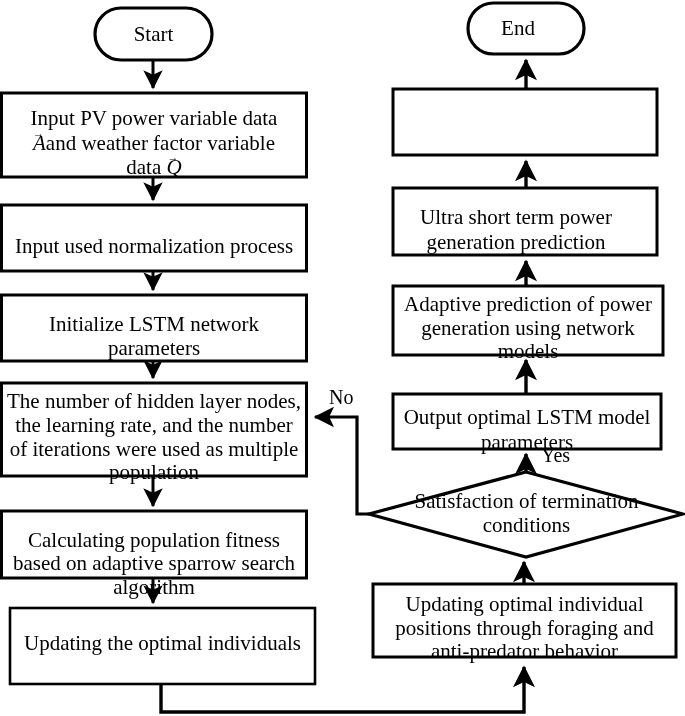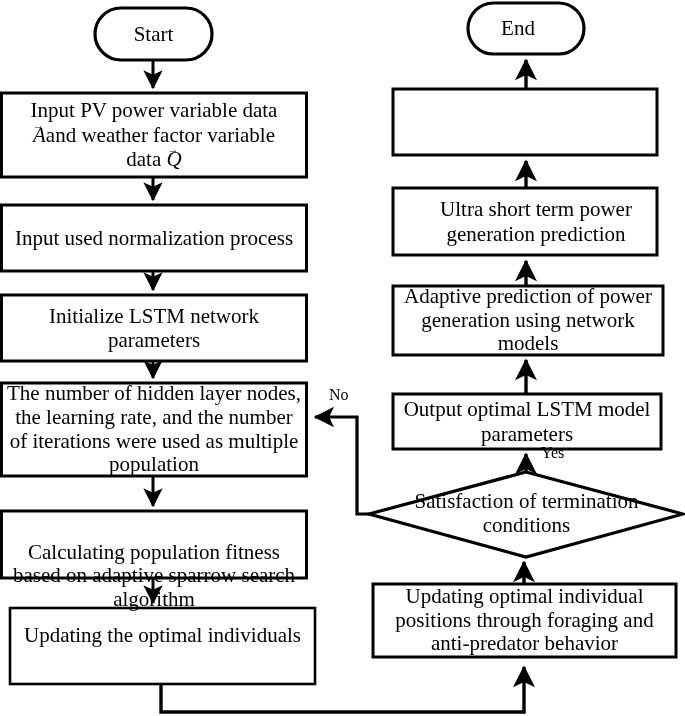--- a/index.html
+++ b/index.html
@@ -36,25 +36,25 @@
     pointer-events: none;
     font-family: "Liberation Serif", "DejaVu Serif", serif;
   }
   .node-text > span {
     display: block;
     width: 100%;
     padding: 0 4px;
     box-sizing: border-box;
   }
   .terminal-text { font-size: 21px; }
-  .process-text { font-size: 21px; }
+  .process-text { font-size: 21px; margin-top: 8px; }
   .decision-text { font-size: 21px; }
   .edge-label {
     position: absolute;
-    font-size: 16px;
+    font-size: 20px;
     color: #000000;
     font-family: "Liberation Serif", "DejaVu Serif", serif;
     white-space: nowrap;
     pointer-events: none;
   }
   .vecwrap {
     position: relative;
     display: inline-block;
     font-style: italic;
     font-family: "Liberation Serif", "DejaVu Serif", serif;
@@ -151,30 +151,30 @@
   </div>
 
   <div class="node-text process-text" style="left:1px; top:295px; width:306px; height:66px;border-radius:26px;">
     <span>Initialize LSTM network parameters</span>
   </div>
 
   <div class="node-text process-text" style="left:1px; top:383px; width:306px; height:93px; line-height:1.12;">
     <span>The number of hidden layer nodes, the learning rate, and the number of iterations were used as multiple population</span>
   </div>
 
-  <div class="node-text process-text" style="left:1px; top:535px; width:306px; height:82px; line-height:1.12;">
+  <div class="node-text process-text" style="left:1px; top:515px; width:306px; height:82px; line-height:1.12;">
     <span>Calculating population fitness based on adaptive sparrow search algorithm</span>
   </div>
 
   <div class="node-text process-text" style="left:10px; top:608px; width:305px; height:55px;">
     <span>Updating the optimal individuals</span>
   </div>
 
 
-  <div class="node-text process-text" style="left:404px; top:188px; width:264px; height:67px;">
+  <div class="node-text process-text" style="left:384px; top:188px; width:264px; height:67px;">
     <span>Ultra short term power generation prediction</span>
   </div>
 
   <div class="node-text process-text" style="left:393px; top:286px; width:270px; height:69px; line-height:1.12;border-radius:25px;">
     <span>Adaptive prediction of power generation using network models</span>
   </div>
 
   <div class="node-text process-text" style="left:373px; top:584px; width:303px; height:73px; line-height:1.12;">
     <span>Updating optimal individual positions through foraging and anti-predator behavior</span>
   </div>

